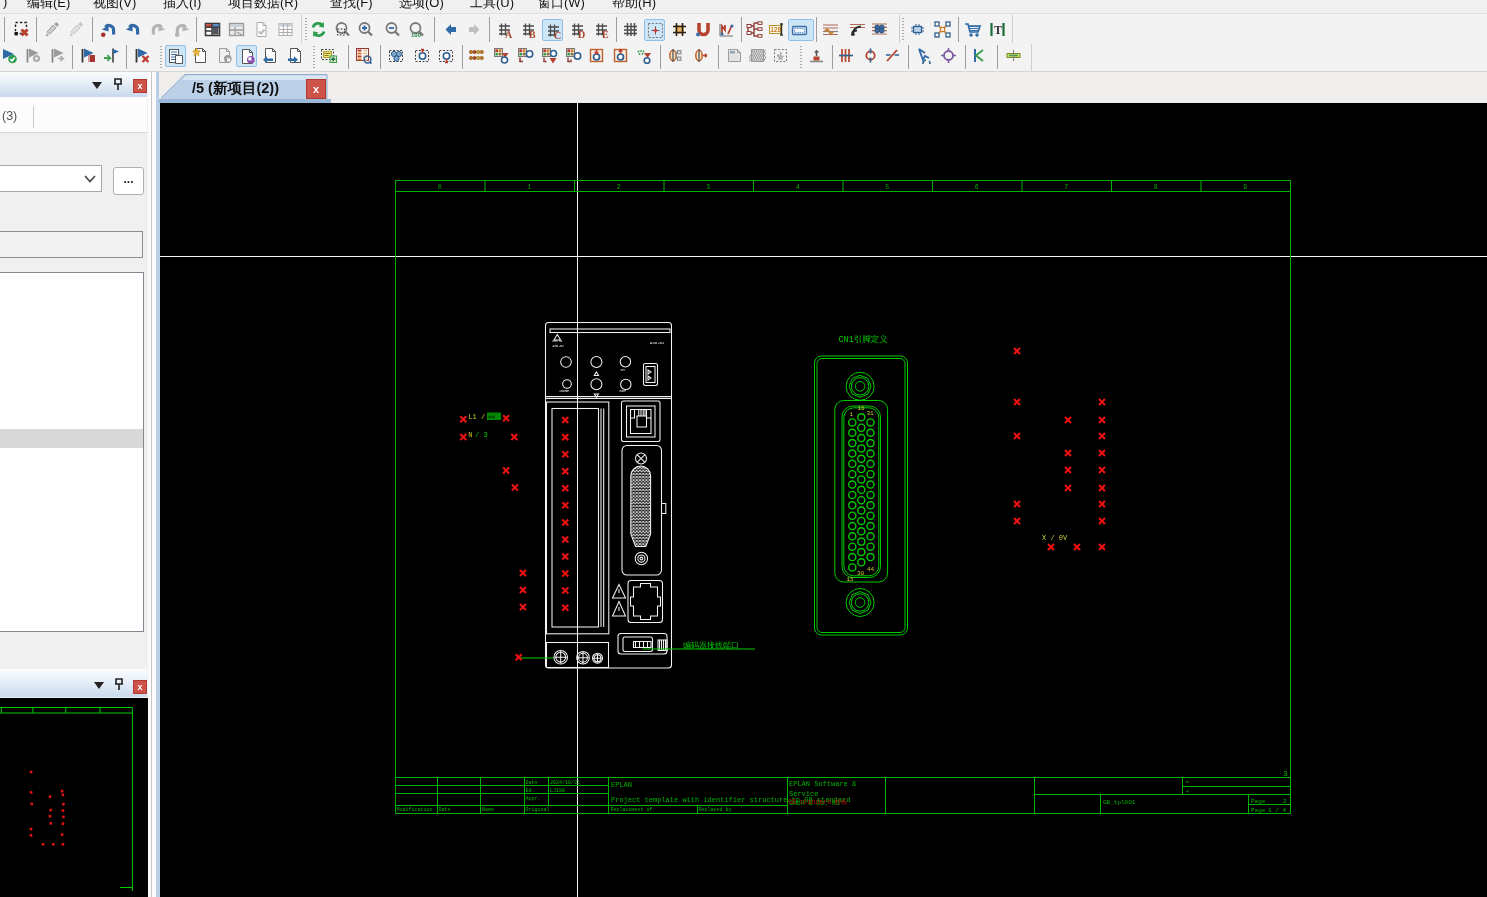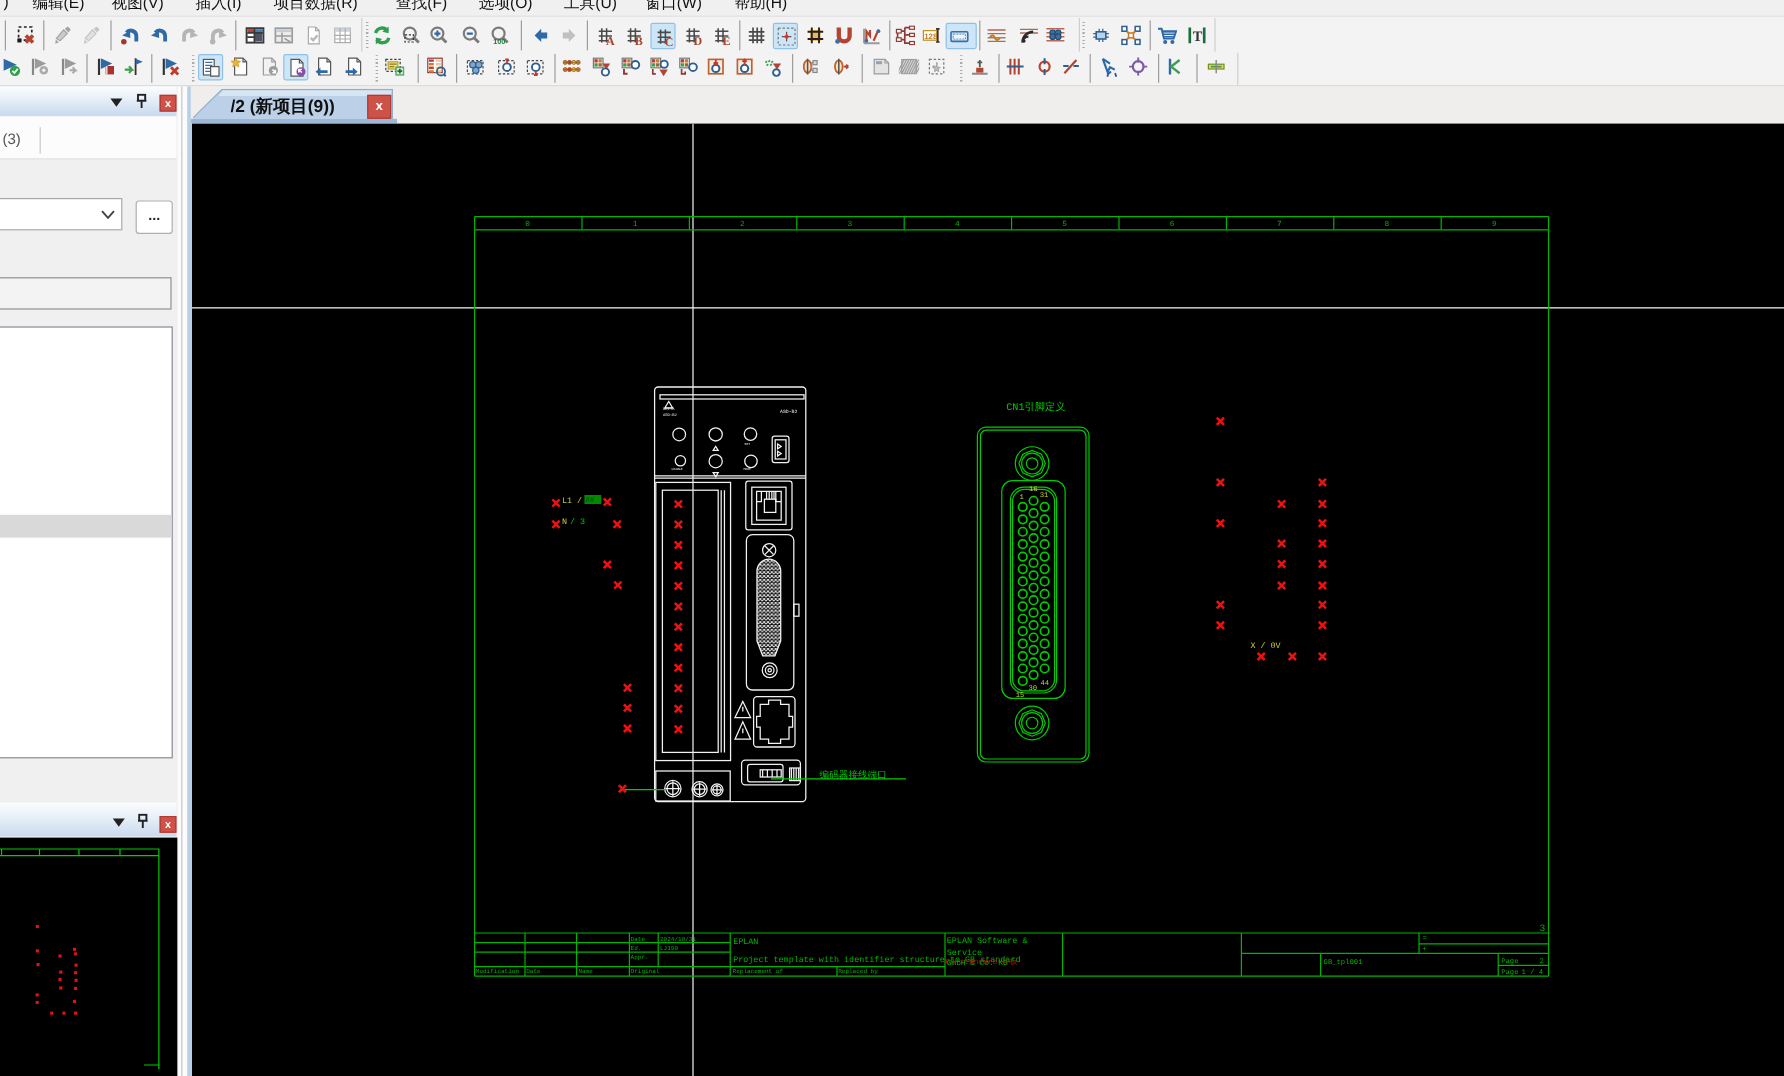--- a/index.html
+++ b/index.html
@@ -545,21 +545,21 @@
 <div class="abs" style="left:148px;top:72px;width:11.5px;height:825px;background:#fbfbfb"></div>
 <div class="abs" style="left:150.5px;top:72px;width:1px;height:825px;background:#c6c6c6"></div>
 <div class="abs" style="left:156px;top:72px;width:3.5px;height:825px;background:#b9cfe6"></div>
 <div class="abs" style="left:159px;top:72px;width:1328px;height:31px;background:#f0eeec"></div>
 <svg class="abs" style="left:159px;top:74px" width="172" height="29" viewBox="0 0 172 29">
     <path d="M26 0.5 H168 V25 H2 V24 Z" fill="#bcd1e8"></path>
     <path d="M2 24 L26 0.5 H168 V25" fill="none" stroke="#92aecb"></path>
     <path d="M27 1.5 H167 V6 H23 Z" fill="#d8e5f2"></path>
     <rect x="0" y="25" width="172" height="4" fill="#9cb8d8"></rect>
   </svg>
-<div class="abs" style="left:192px;top:79px;font-size:14.5px;font-weight:bold;color:#101010">/2 (新项目(9))</div>
+<div class="abs" style="left:192px;top:79px;font-size:14.5px;font-weight:bold;color:#101010">/5 (新项目(2))</div>
 <div class="abs" style="left:306px;top:79px;width:20px;height:20px;background:#cd5248;border:1px solid #b23a32;color:#fff;font-size:11px;font-weight:bold;text-align:center;line-height:19px">x</div>
 <svg class="abs" style="left:160px;top:103px;background:#000" width="1327" height="794" viewBox="160 103 1327 794">
 <defs>
       <pattern id="xh" width="3.2" height="3.2" patternUnits="userSpaceOnUse">
         <path d="M0 0 L3.2 3.2 M3.2 0 L0 3.2" stroke="#e0e0e0" stroke-width="0.85"></path>
       </pattern>
     </defs>
 <g>
 <path d="M577.5 103 V897 M159 256.5 H1487" stroke="#f5f5f5" stroke-width="1"></path>
 <g stroke="#00b400" fill="none">

